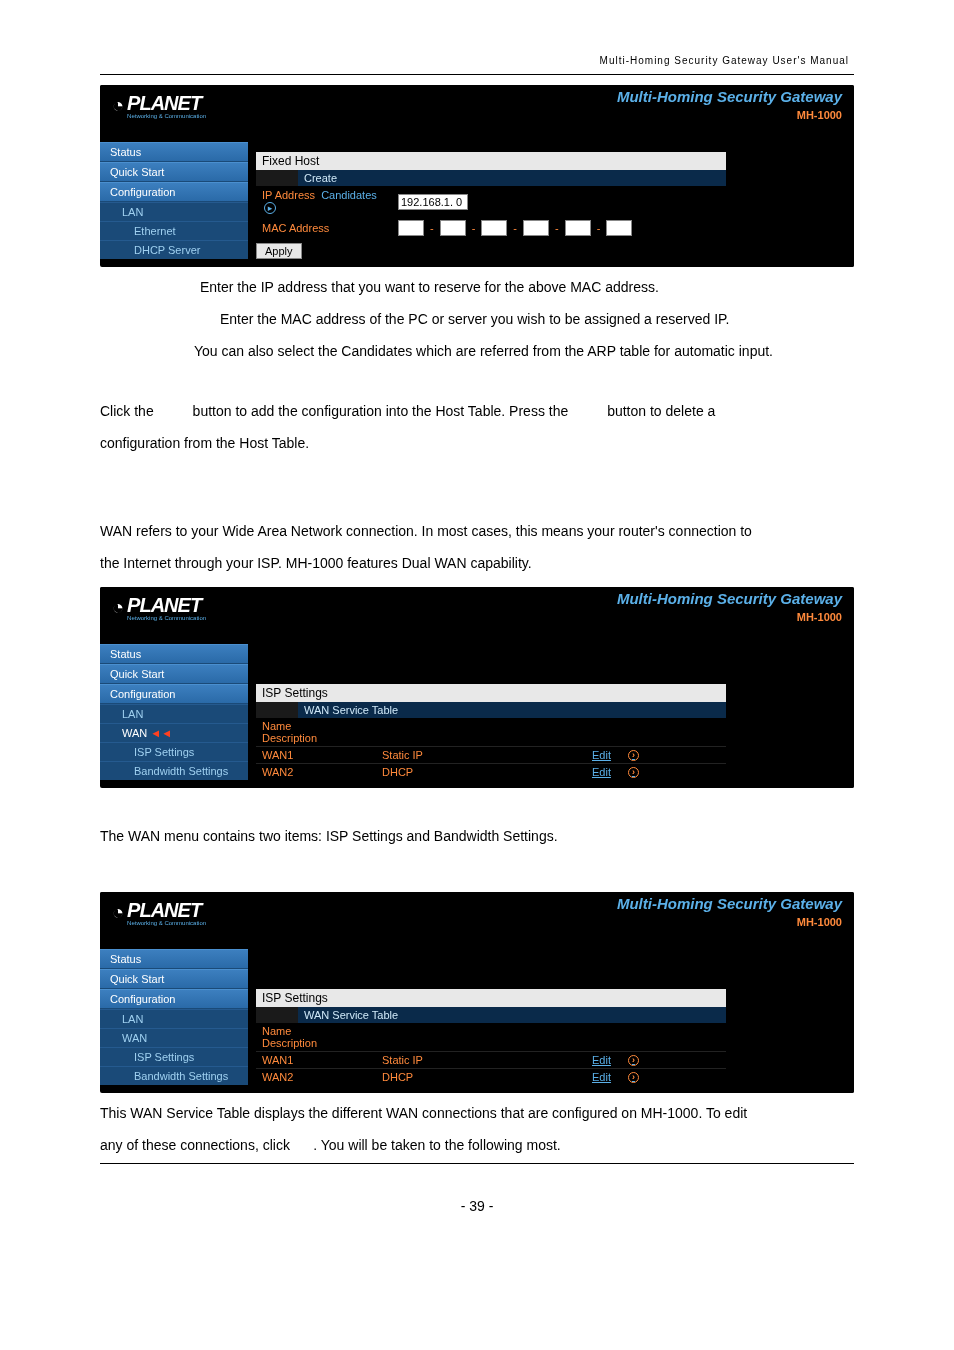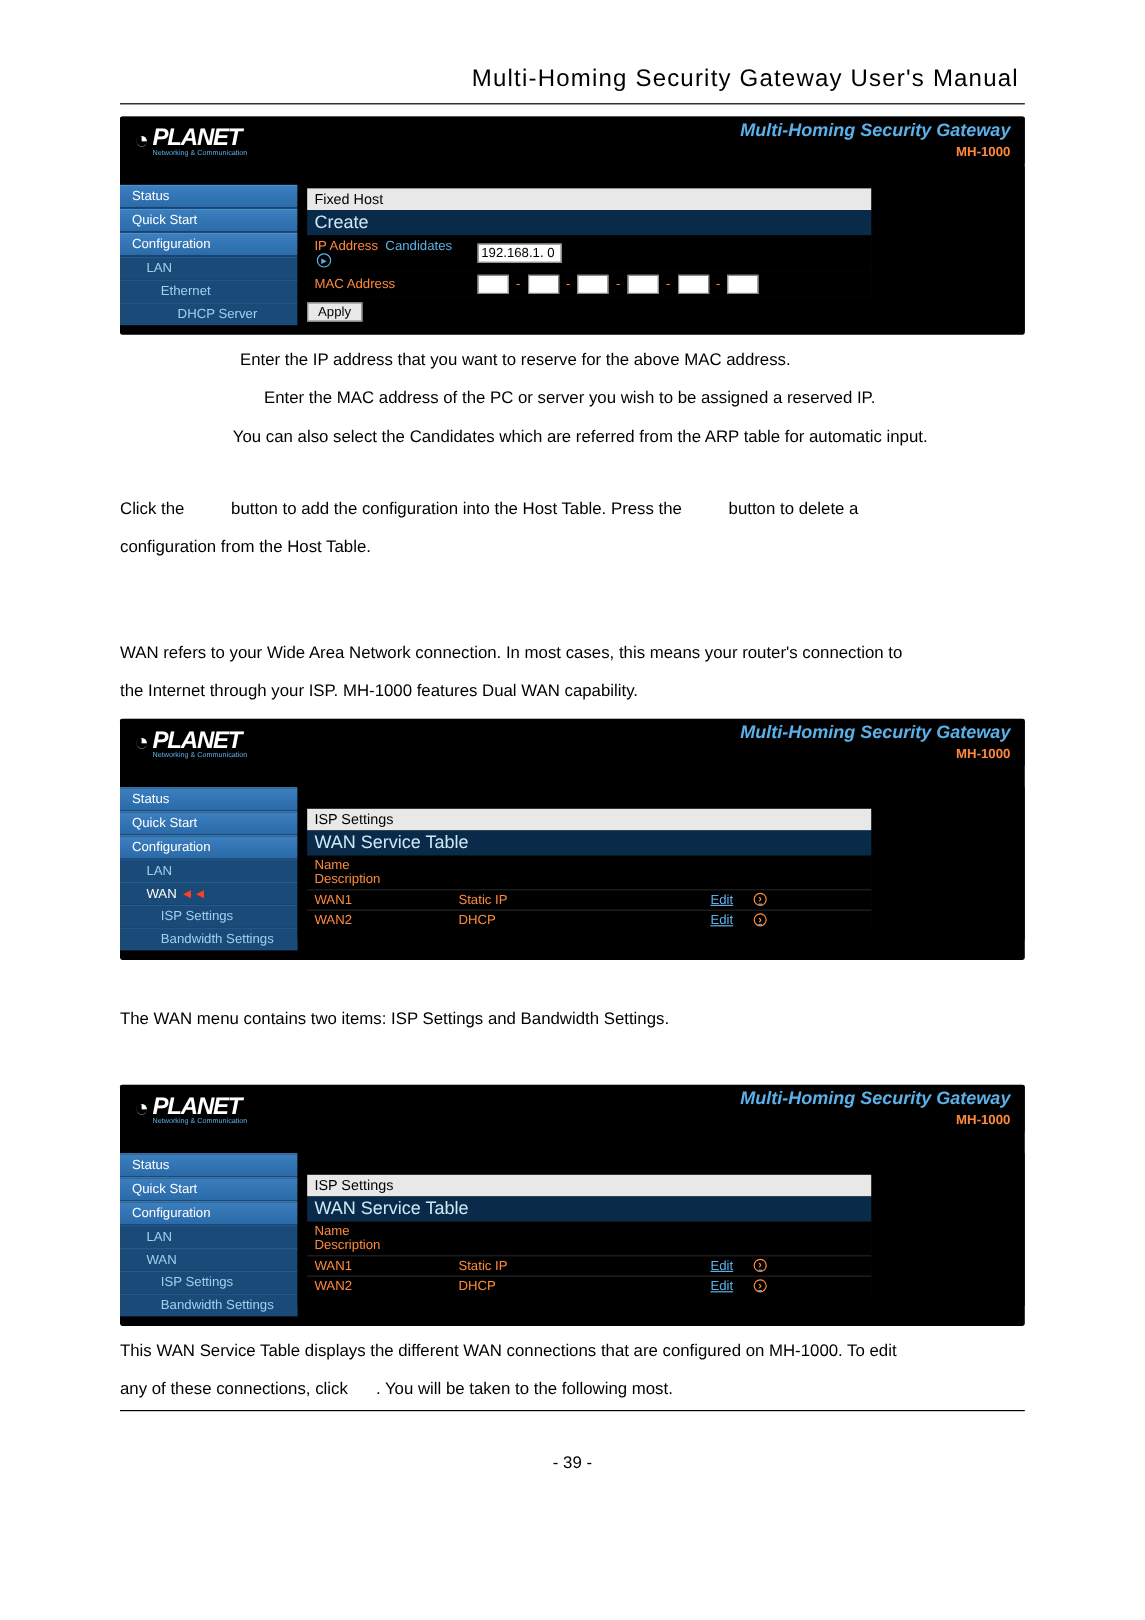--- a/index.html
+++ b/index.html
@@ -5,21 +5,21 @@
   * { box-sizing: border-box; margin: 0; padding: 0; }
   body {
     font-family: Arial, Helvetica, sans-serif;
     background: #fff;
     width: 954px;
     margin: 0 auto;
     color: #000;
   }
   .page-header {
     text-align: right;
-    font-size: 20px;
+    font-size: 10px;
     padding: 55px 105px 8px 0;
     letter-spacing: 1px;
   }
   .page-rule {
     border: 0;
     border-top: 1px solid #000;
     margin: 0 100px;
   }
   .ui-block {
     margin: 10px 100px 0 100px;
@@ -62,21 +62,21 @@
     line-height: 1.1;
   }
   .prod-sub {
     color: #ff8a3c;
     font-size: 11px;
     font-style: normal;
     font-weight: bold;
   }
   .ui-body {
     display: flex;
-    align-items: center;
+    align-items: flex-end;
   }
   .sidebar {
     width: 148px;
     padding: 18px 0 8px 0;
     color: #fff;
     font-size: 11px;
   }
   .sidebar-item {
     padding: 3px 10px;
     background: linear-gradient(#3c7fbf, #2a6aa8);
@@ -107,22 +107,23 @@
   .panel-head {
     background: #e8e8e8;
     color: #000;
     font-weight: normal;
     font-size: 12px;
     padding: 2px 6px;
   }
   .panel-sub {
     background: #0a2a4a;
     color: #cfe8f8;
-    font-size: 15px;
+    font-size: 11px;
     padding: 2px 6px;
+    margin-left: 42px;
   }
   .panel-row {
     display: flex;
     padding: 3px 6px;
     align-items: center;
     background: #000;
     color: #ff8a3c;
     font-size: 11px;
     gap: 6px;
   }
@@ -224,21 +225,21 @@
           <span>Status</span>
         </div>
       <div class="sidebar-item">
           <span>Quick Start</span>
         </div>
       <div class="sidebar-item">
           <span>Configuration</span>
         </div>
       <div class="sidebar-sub"><span>LAN</span></div>
       <div class="sidebar-sub" style="padding-left:34px;"><span>Ethernet</span></div>
-      <div class="sidebar-sub" style="padding-left:48px;"><span>DHCP Server</span></div>
+      <div class="sidebar-sub" style="padding-left:34px;"><span>DHCP Server</span></div>
     </div>
     <div class="content-area">
       <div class="panel">
         <div class="panel-head">Fixed Host</div>
         <div class="panel-sub">Create</div>
         <div class="panel-row">
           <span class="lbl">
             <span>IP Address</span>
             &nbsp;<span style="color:#5bb0e8">Candidates</span>
             <span class="cand-icon">▸</span>

